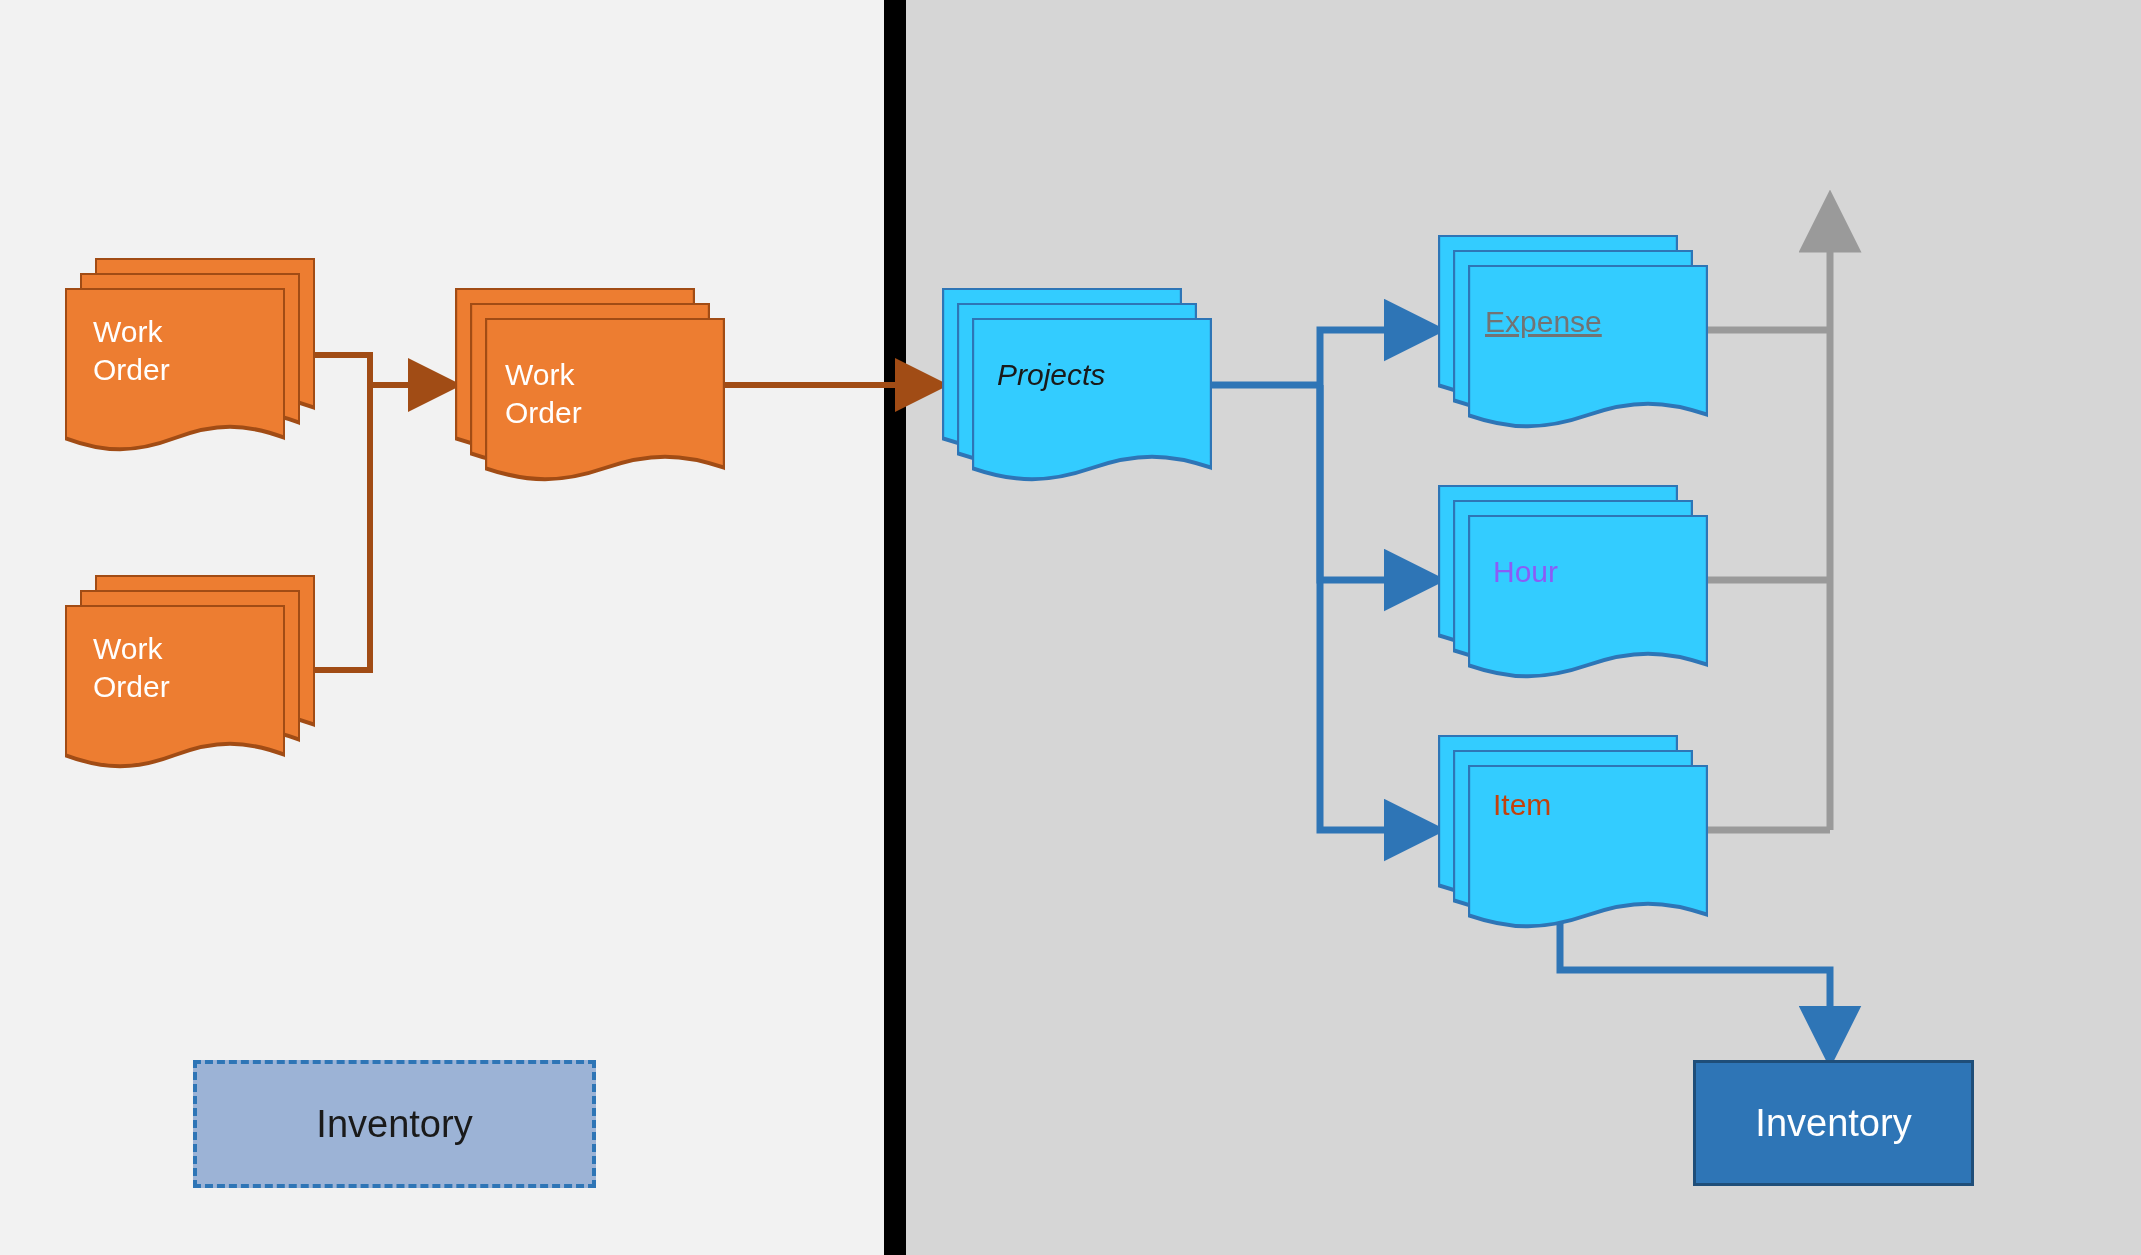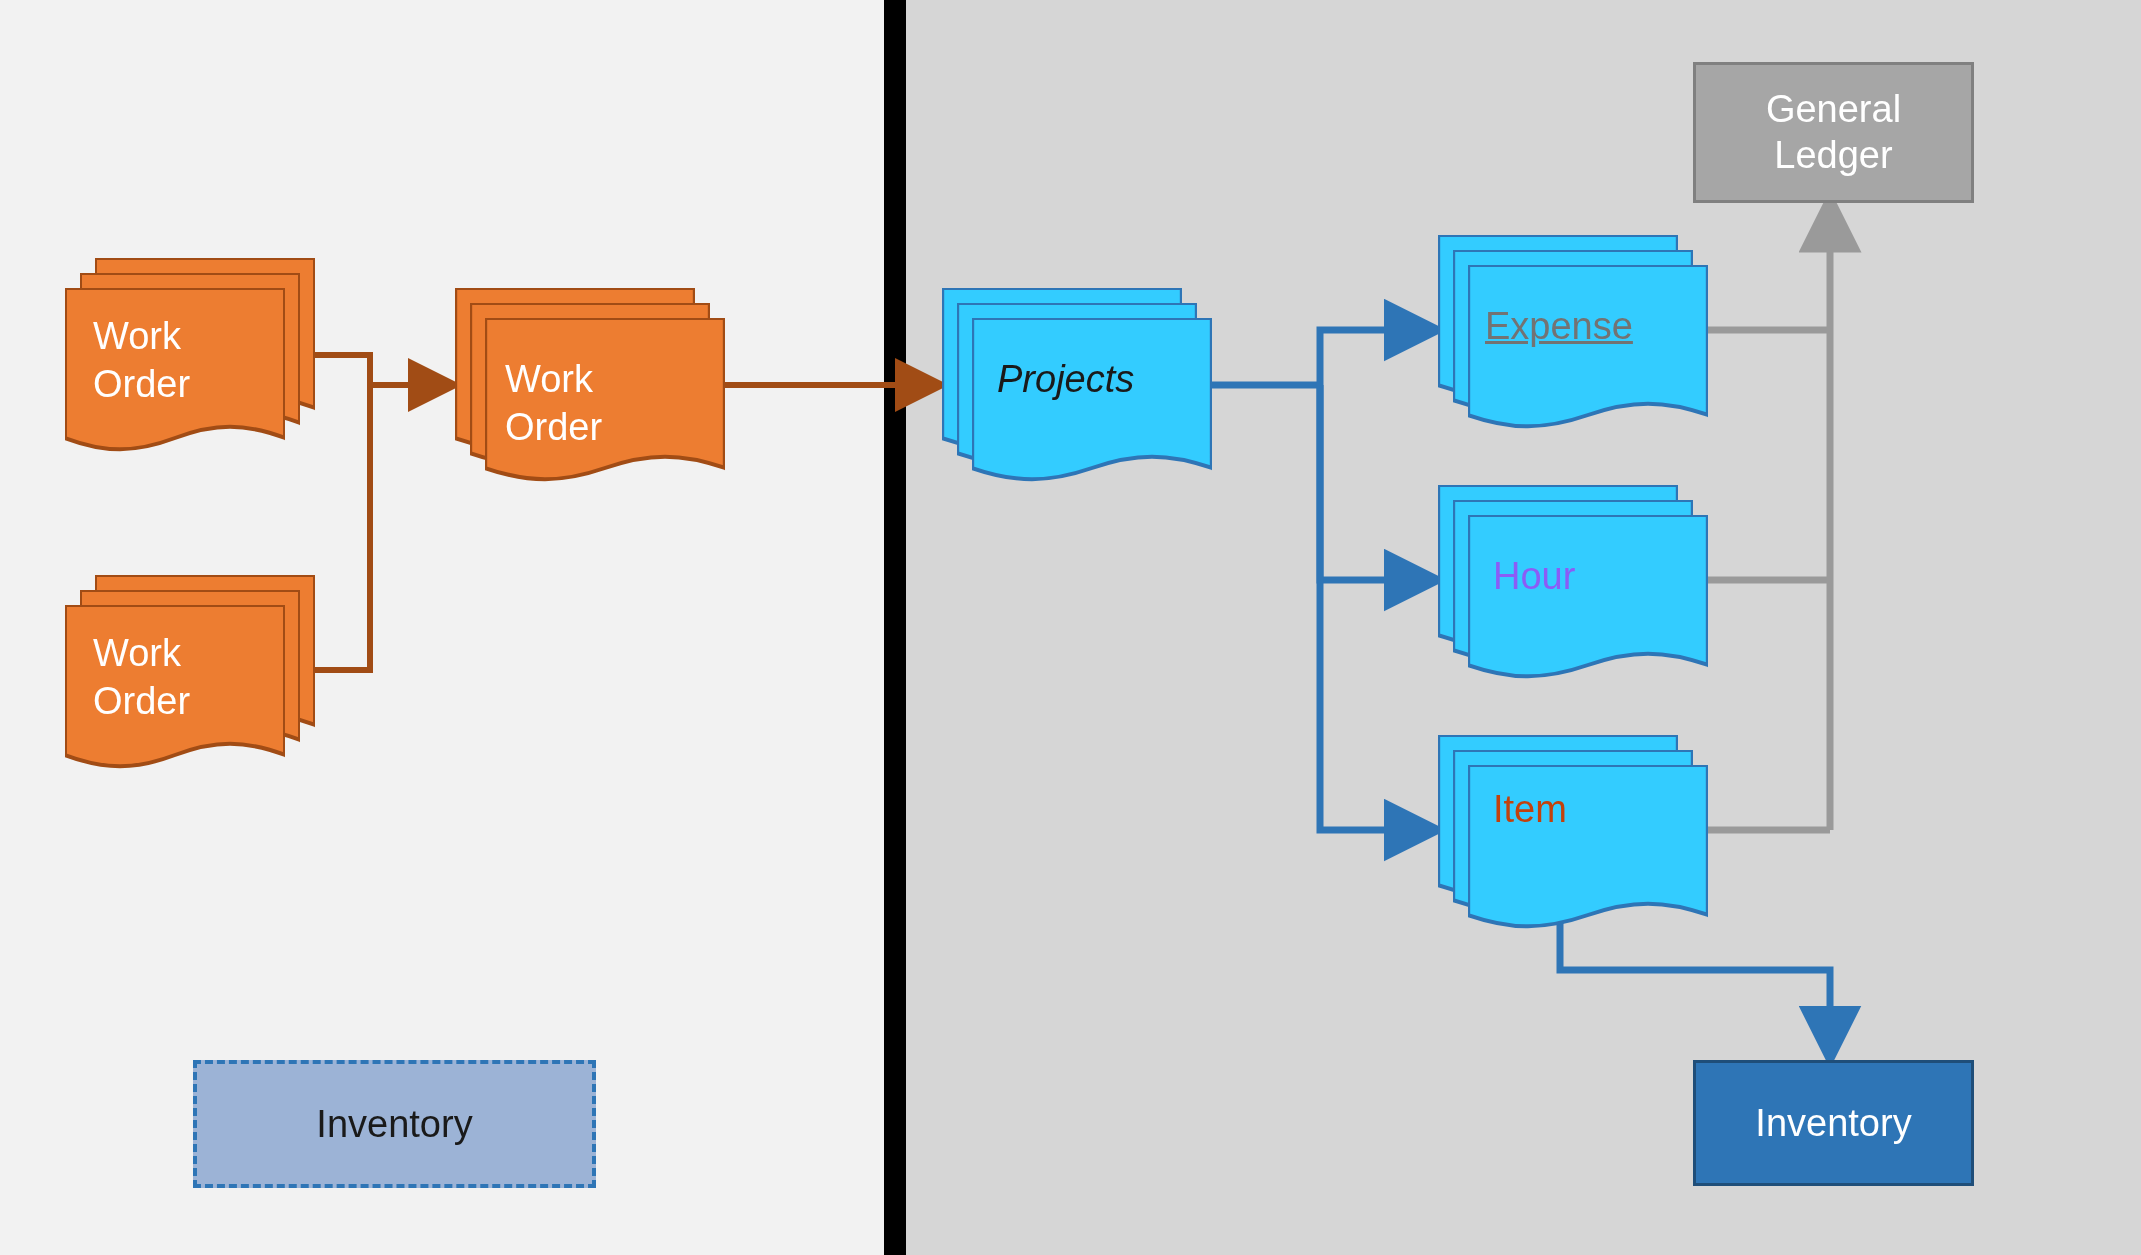--- a/index.html
+++ b/index.html
@@ -39,21 +39,21 @@
     position: absolute;
   }
   .doc {
     position: absolute;
     width: 220px;
     height: 170px;
   }
   .doc svg { display: block; }
   .stack-label {
     position: absolute;
-    font-size: 38px;
+    font-size: 30px;
     line-height: 1.25;
     white-space: pre-line;
   }
 
   
   .box {
     position: absolute;
     display: flex;
     align-items: center;
     justify-content: center;
@@ -245,22 +245,18 @@
         </svg>
     </div>
     <div class="doc" style="left:30px; top:30px; width:240px;">
       <svg width="240" height="170" viewBox="0 0 220 170" preserveAspectRatio="none">
           <use href="#docshape" fill="#33ccff" stroke="#2e75b6" stroke-width="4"></use>
         </svg>
     </div>
     <div class="stack-label" style="left:55px; top:51px; color:#c2410c;">Item</div>
   </div>
 
-  <div class="box" style="left:1693px; top:62px; width:275px; height:135px; background:#a6a6a6; border:3px solid #808080; color:#fff; text-align:center; white-space:pre-line; line-height:1.2;">
-    <span>General
-Ledger</span>
-  </div>
 
   <div class="box" style="left:1693px; top:1060px; width:275px; height:120px; background:#2e75b6; border:3px solid #1f4e79; color:#fff;">
     <span>Inventory</span>
   </div>
 
 </div>
 
 </body></html>

